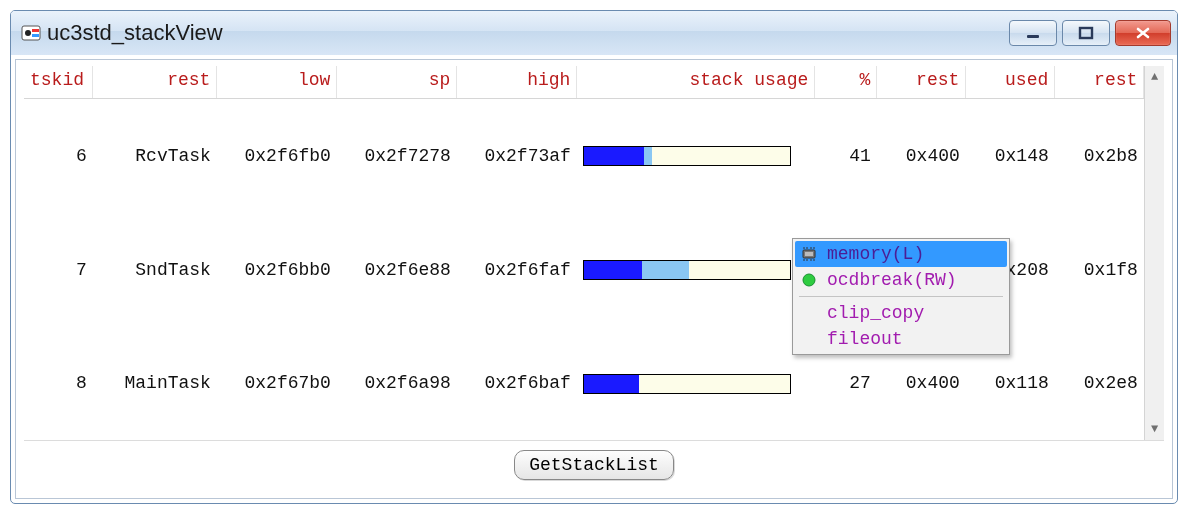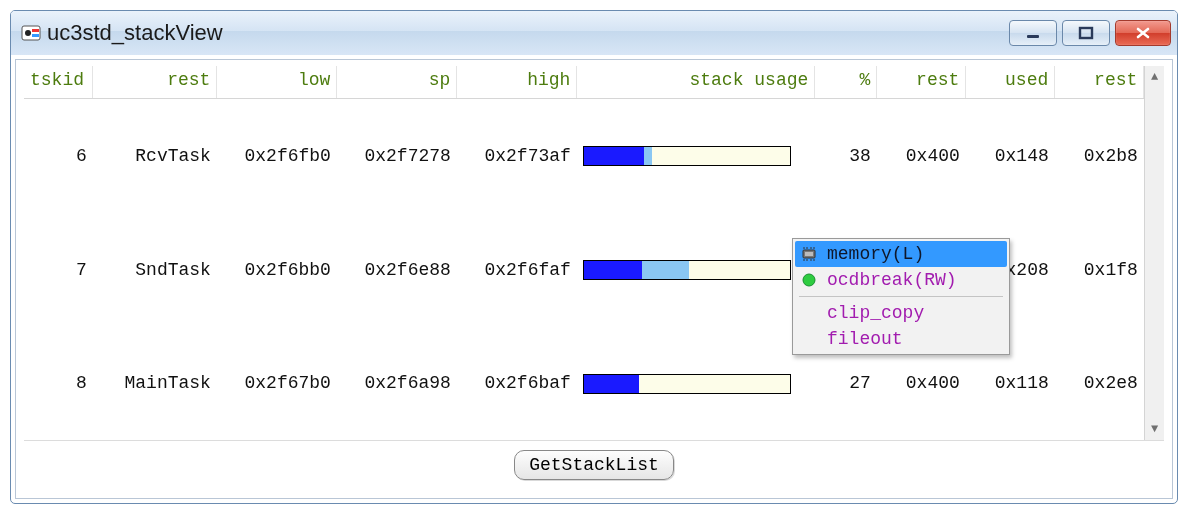--- a/index.html
+++ b/index.html
@@ -77,21 +77,21 @@
     border-collapse: collapse;
     width: 100%;
     font-family: "MS Gothic","Courier New",monospace;
   }
   thead th {
     font-weight: normal;
     padding: 4px 6px 8px 6px;
     text-align: right;
     border-bottom: 1px solid #d6d6d6;
     border-right: 1px solid #e4e4e4;
-    color:#4d7c0f;
+    color:#b91c1c;
     font-size:18px;
   }
   thead th:first-child { text-align:left; }
   tbody td {
     padding: 4px 6px;
     text-align: right;
     font-size:18px;
     color:#111;
     white-space: nowrap;
   }
@@ -152,21 +152,21 @@
   .menu-item {
     display:flex;
     align-items:center;
     gap:8px;
     padding:3px 6px 3px 4px;
     color:#a21caf;
     border-radius:2px;
   }
   .menu-item.highlight {
     background:#3399ff;
-    color:#0f172a;
+    color:#4c1d95;
   }
   .menu-icon { width:20px; height:20px; display:flex; align-items:center; justify-content:center; }
   .menu-sep { height:1px; background:#c4c4c4; margin:3px 4px; }
   .menu-item.plain { padding-left:32px; }
 </style>
 </head>
 <body>
 
 <div class="window">
   <div class="titlebar">
@@ -229,21 +229,21 @@
           </tr>
         </thead>
         <tbody id="tbody">
             <tr>
               <td>6</td>
               <td>RcvTask</td>
               <td>0x2f6fb0</td>
               <td>0x2f7278</td>
               <td>0x2f73af</td>
               <td class="usage"><span class="bar"><span class="seg1" style="width:29%"></span><span class="seg2" style="left:29%;width:4%"></span></span></td>
-              <td>38</td>
+              <td>41</td>
               <td>0x400</td>
               <td>0x148</td>
               <td>0x2b8</td>
             </tr>
             <tr>
               <td>7</td>
               <td>SndTask</td>
               <td>0x2f6bb0</td>
               <td>0x2f6e88</td>
               <td>0x2f6faf</td>

